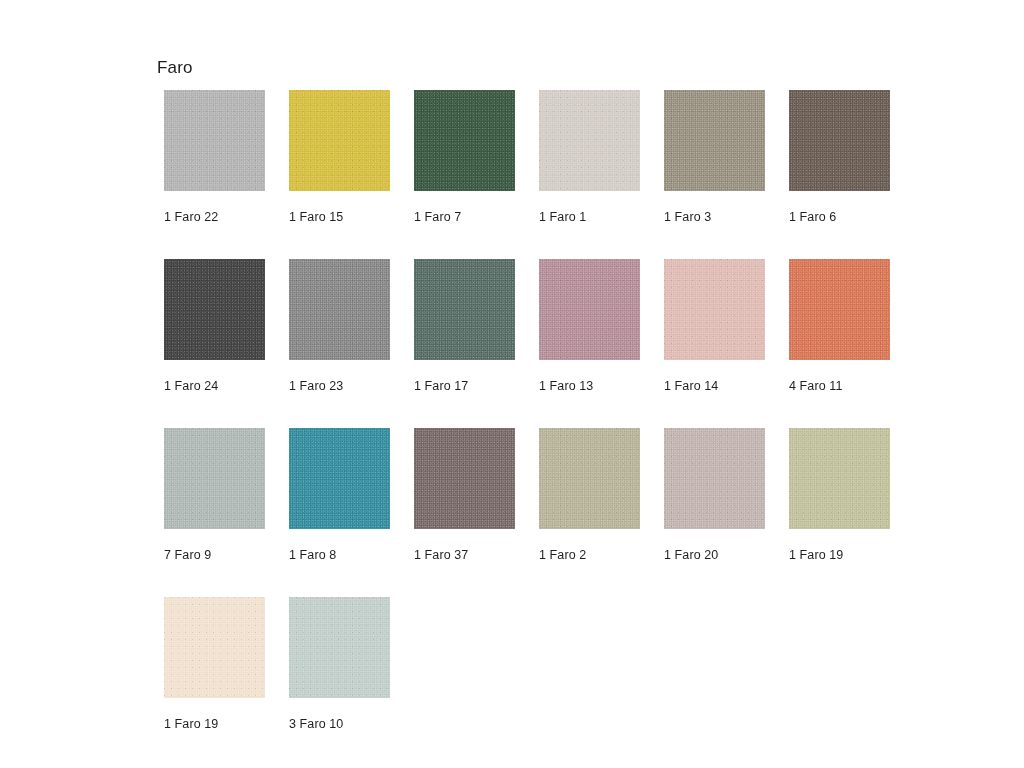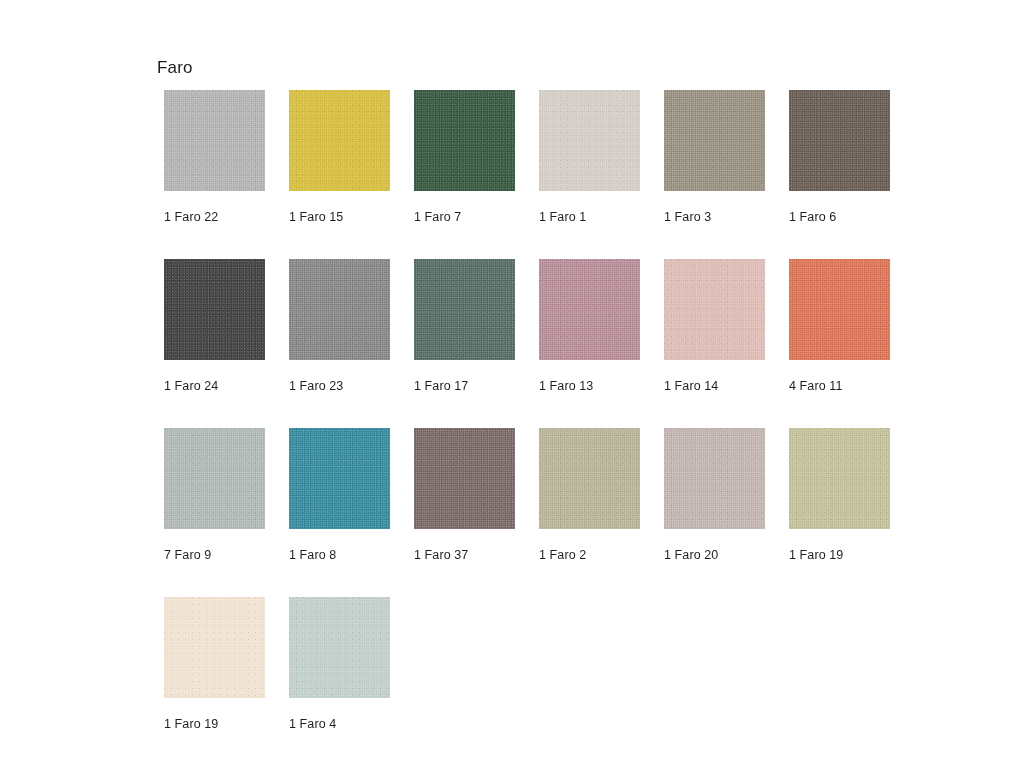--- a/index.html
+++ b/index.html
@@ -187,17 +187,17 @@
       <div class="swatch-cell">
         <div class="swatch-tile" style="background-color: rgb(195, 194, 158);"></div>
         <div class="swatch-label">1 Faro 19</div>
       </div>
       <div class="swatch-cell">
         <div class="swatch-tile" style="background-color: rgb(242, 226, 208);"></div>
         <div class="swatch-label">1 Faro 19</div>
       </div>
       <div class="swatch-cell">
         <div class="swatch-tile" style="background-color: rgb(195, 208, 203);"></div>
-        <div class="swatch-label">1 Faro 4</div>
+        <div class="swatch-label">3 Faro 10</div>
       </div>
     </div>
 
 </div>
 
 </body></html>

